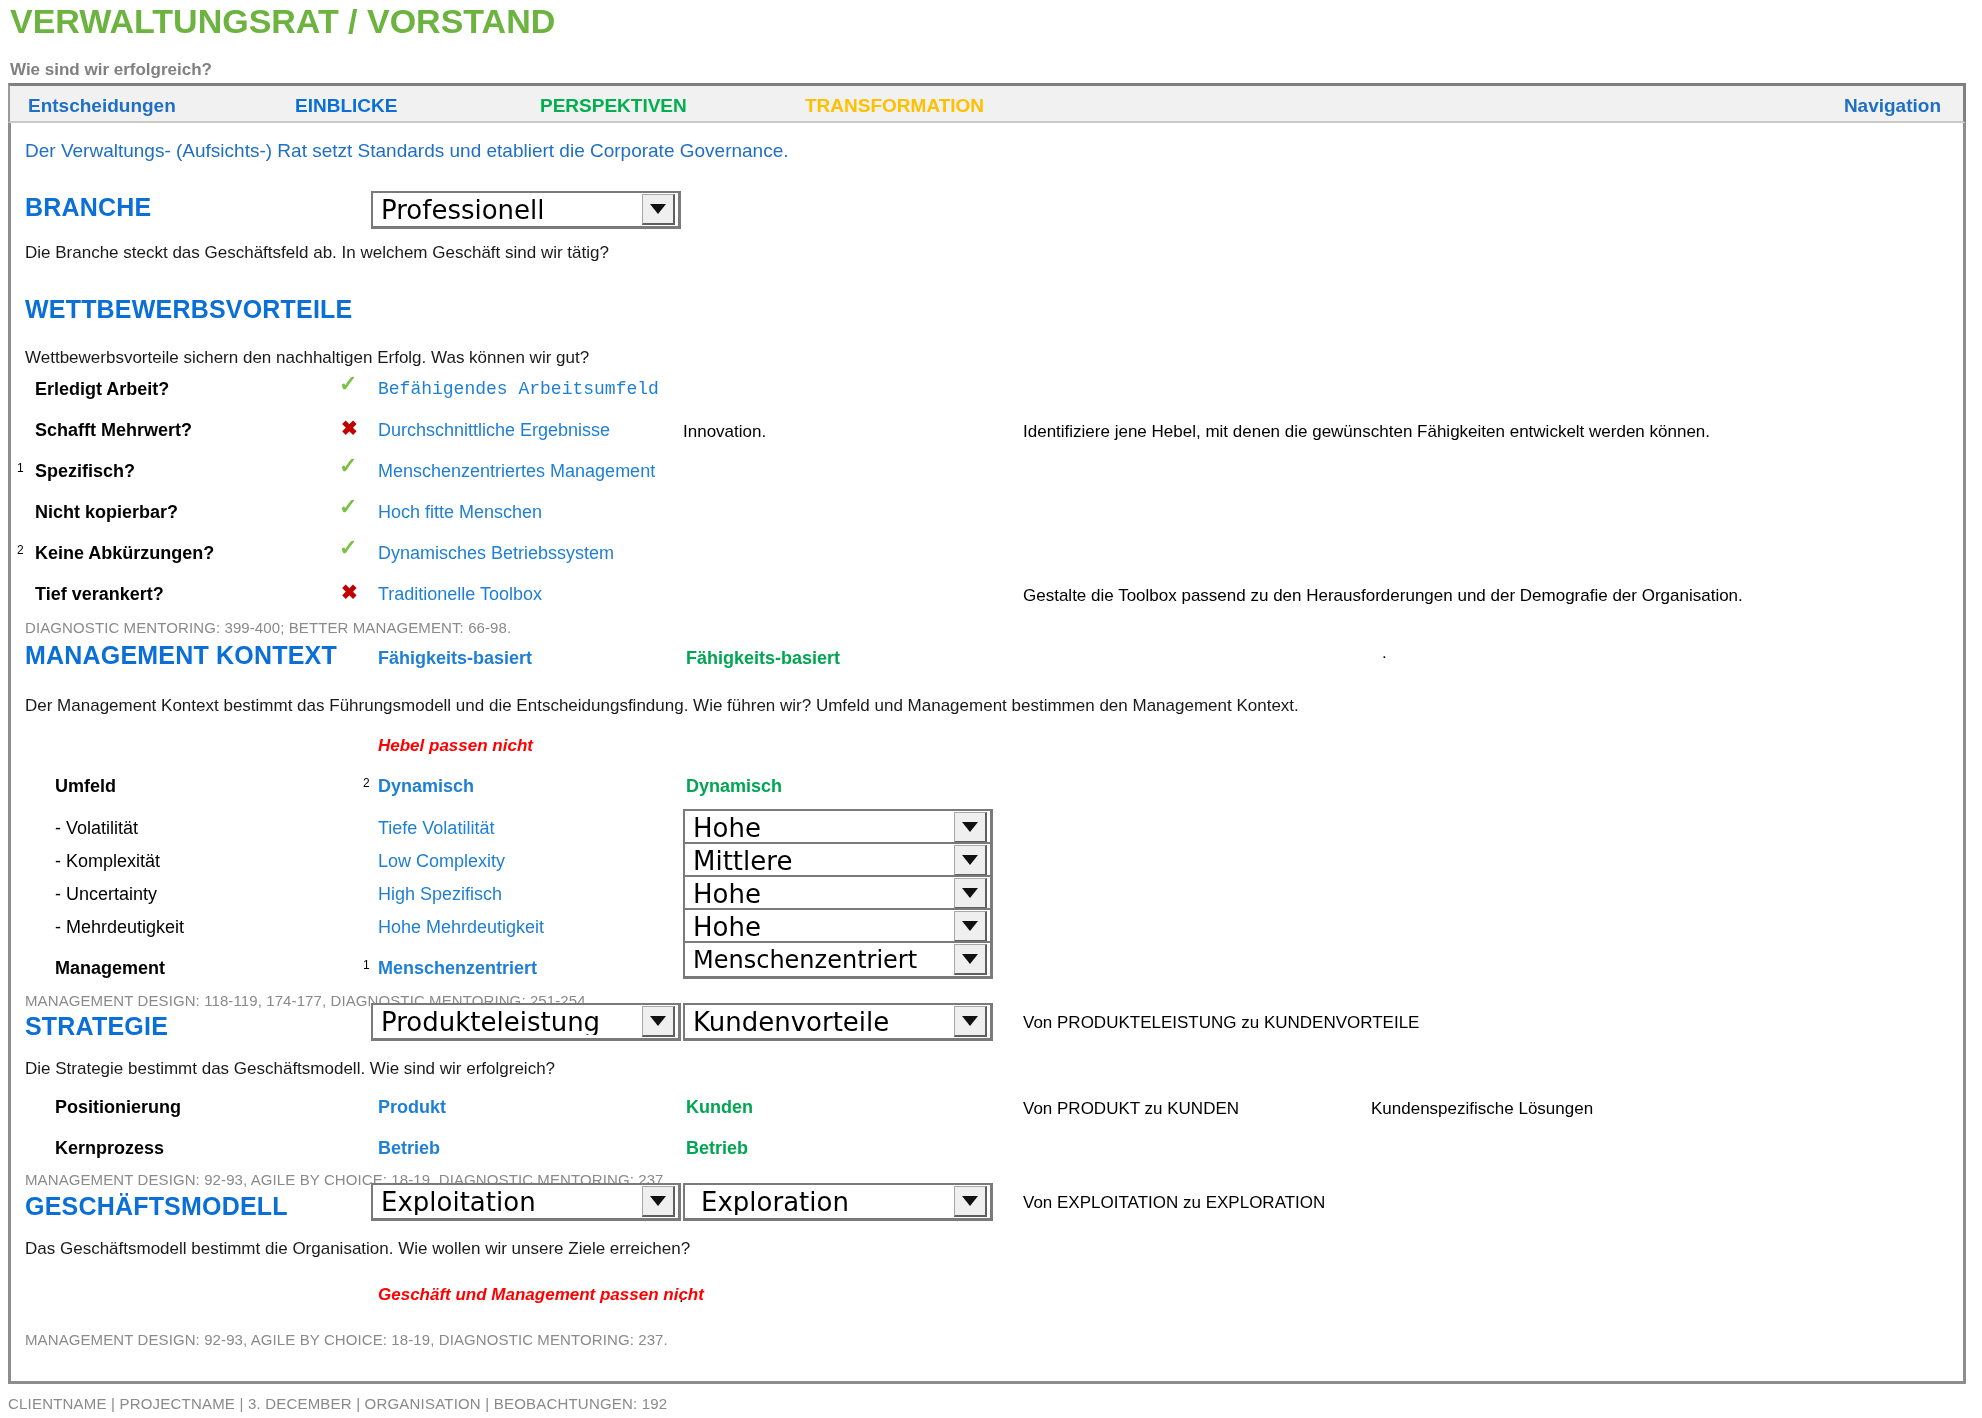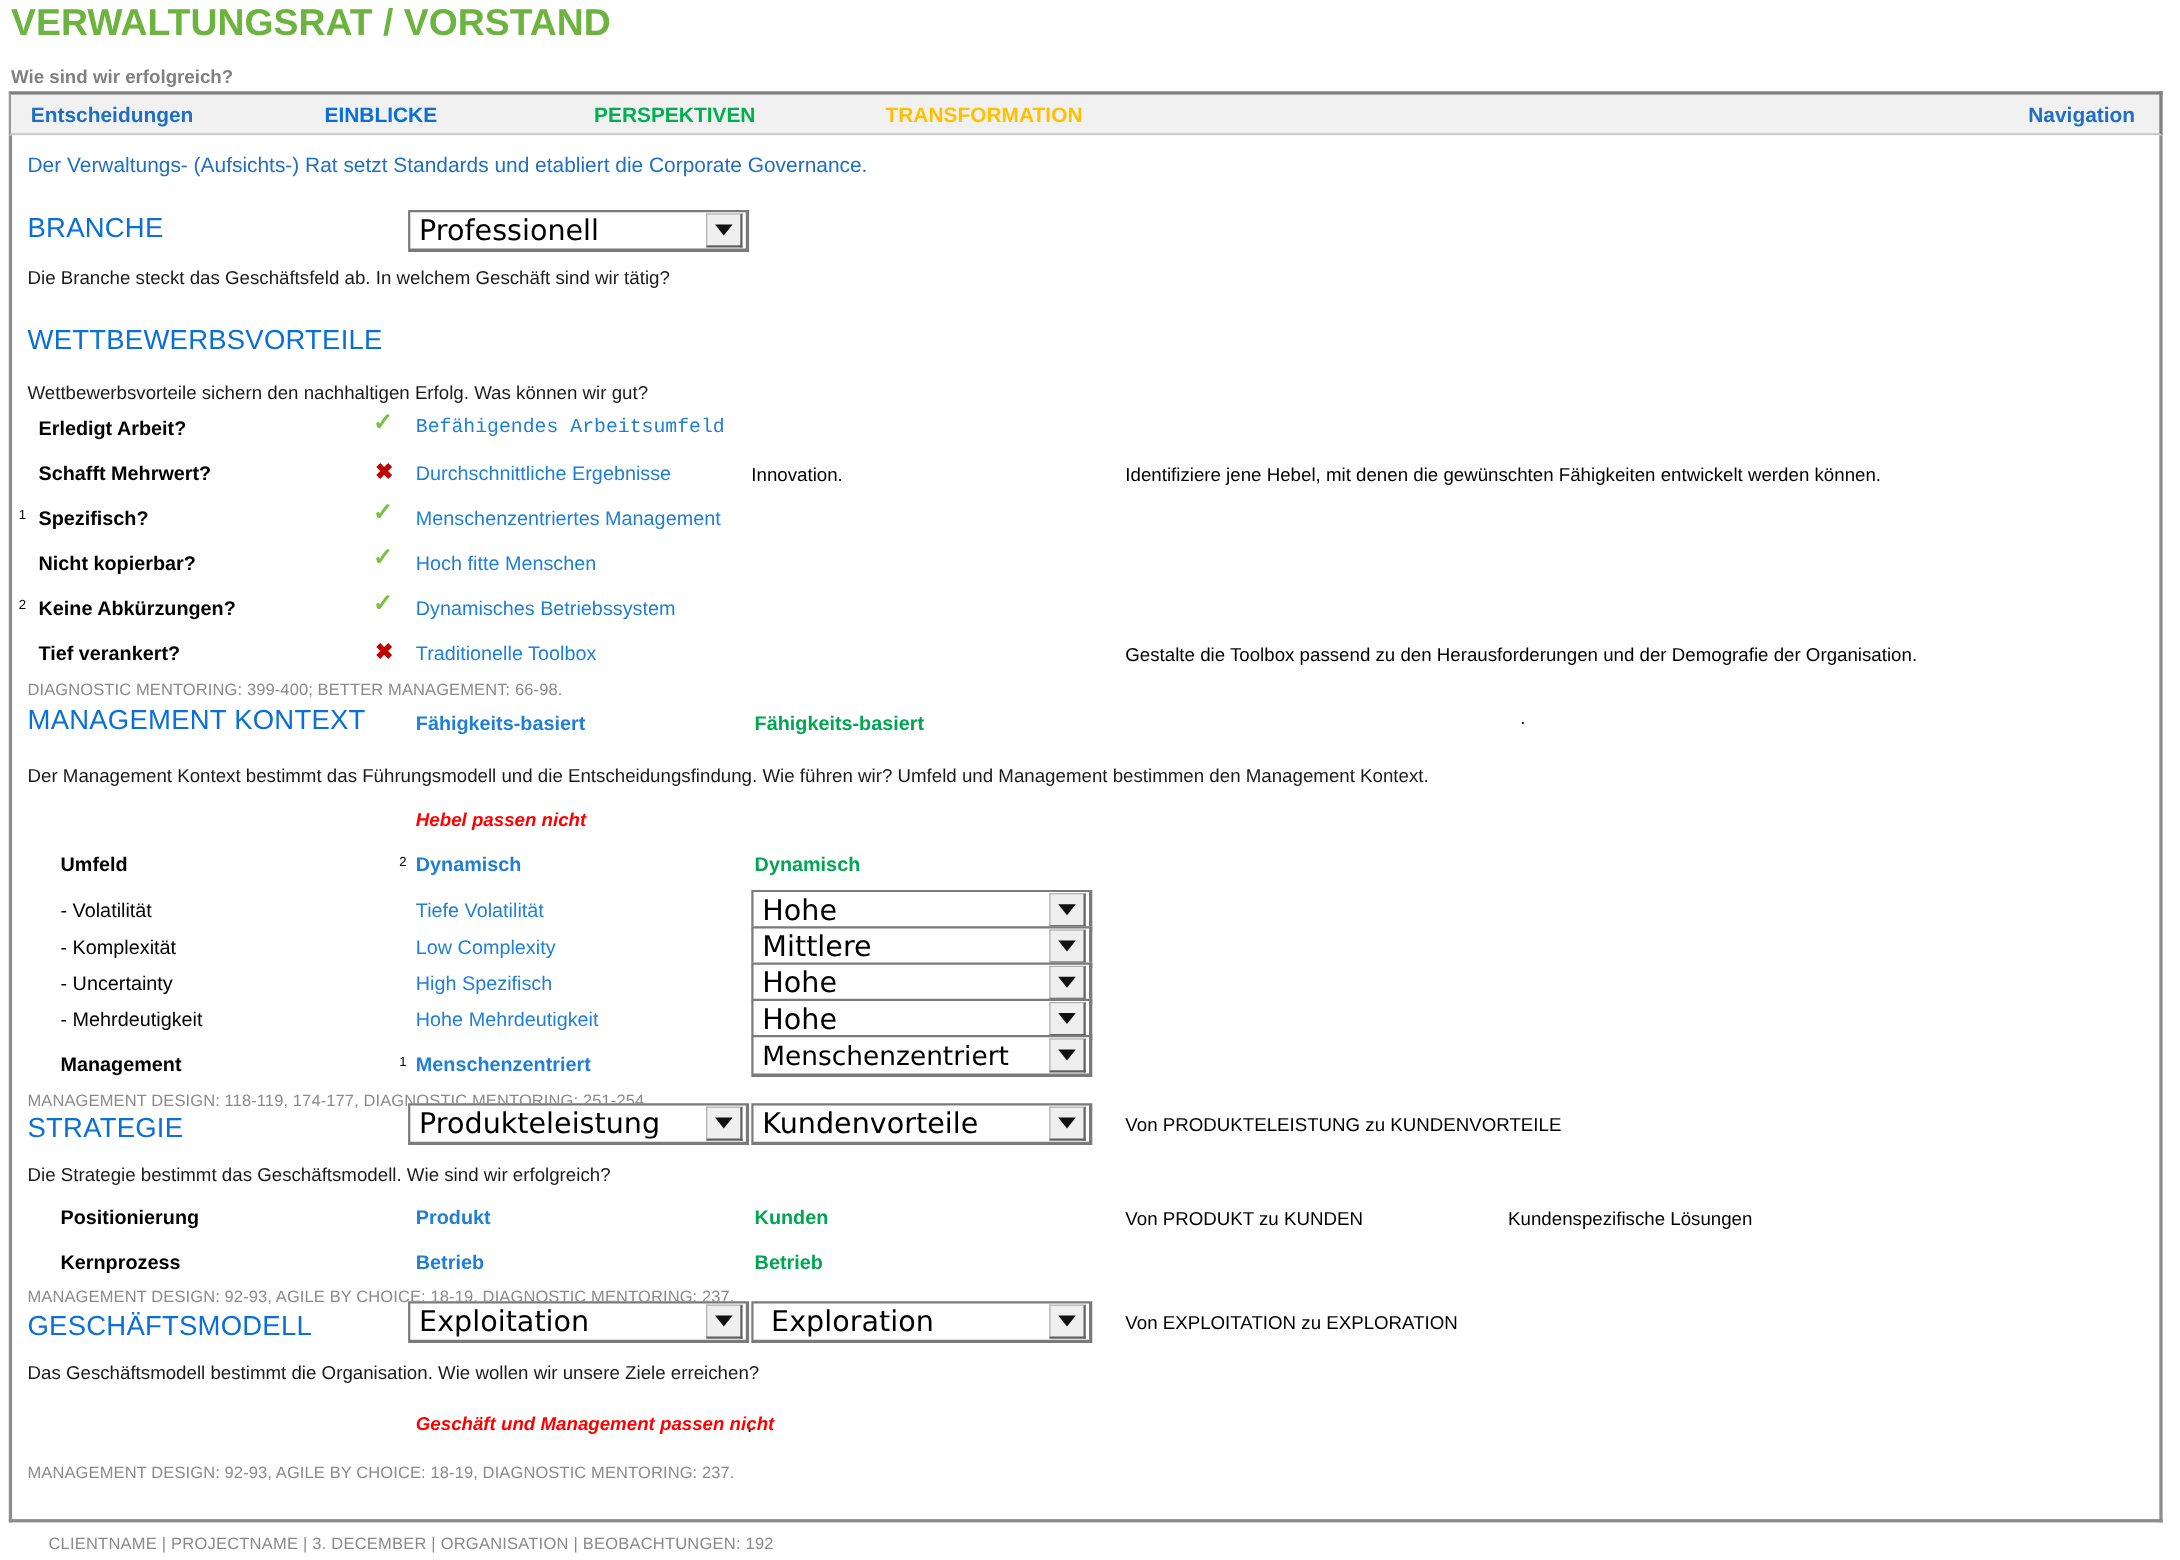--- a/index.html
+++ b/index.html
@@ -70,21 +70,21 @@
     border-right: 3px solid #8d8d8d;
     border-bottom: 3px solid #8d8d8d;
     box-sizing: border-box;
     background: #fff;
   }
 
   
   .t { position: absolute; white-space: nowrap; }
 
   .intro      { font-size: 19px; color: #1F6FC4; font-weight: normal; }
-  .sec-head   { font-size: 25px; font-weight: normal; color: #0A6FD6; letter-spacing: .2px; }
+  .sec-head   { font-size: 25px; font-weight: bold; color: #0A6FD6; letter-spacing: .2px; }
   .body-txt   { font-size: 17px; color: #1a1a1a; }
   .row-label  { font-size: 18px; font-weight: bold; color: #000; }
   .row-sub    { font-size: 18px; color: #000; }
   .blue-val   { font-size: 18px; color: #1F7FD4; }
   .blue-bold  { font-size: 18px; color: #1F7FD4; font-weight: bold; }
   .green-bold { font-size: 18px; color: #00A651; font-weight: bold; }
   .note       { font-size: 15px; color: #8a8a8a; letter-spacing: .1px; }
   .plain      { font-size: 17px; color: #000000; }
   .redital    { font-size: 17px; color: #FF0000; font-style: italic; font-weight: bold; }
   .sup        { font-size: 12px; color: #000; vertical-align: super; }
@@ -136,21 +136,20 @@
 
   
   #footer {
     position: absolute;
     left: 8px;
     top: 1395px;
     font-size: 15px;
     color: #8a8a8a;
     letter-spacing: .2px;
     white-space: nowrap;
-    margin-left: 36px;
   }
 </style>
 </head>
 <body>
 
 <div id="page-title">VERWALTUNGSRAT / VORSTAND</div>
 <div id="page-subtitle">Wie sind wir erfolgreich?</div>
 
 <div id="navbar">
   <div class="navitem" style="left:18px;  color:#1F6FC4;">Entscheidungen</div>

